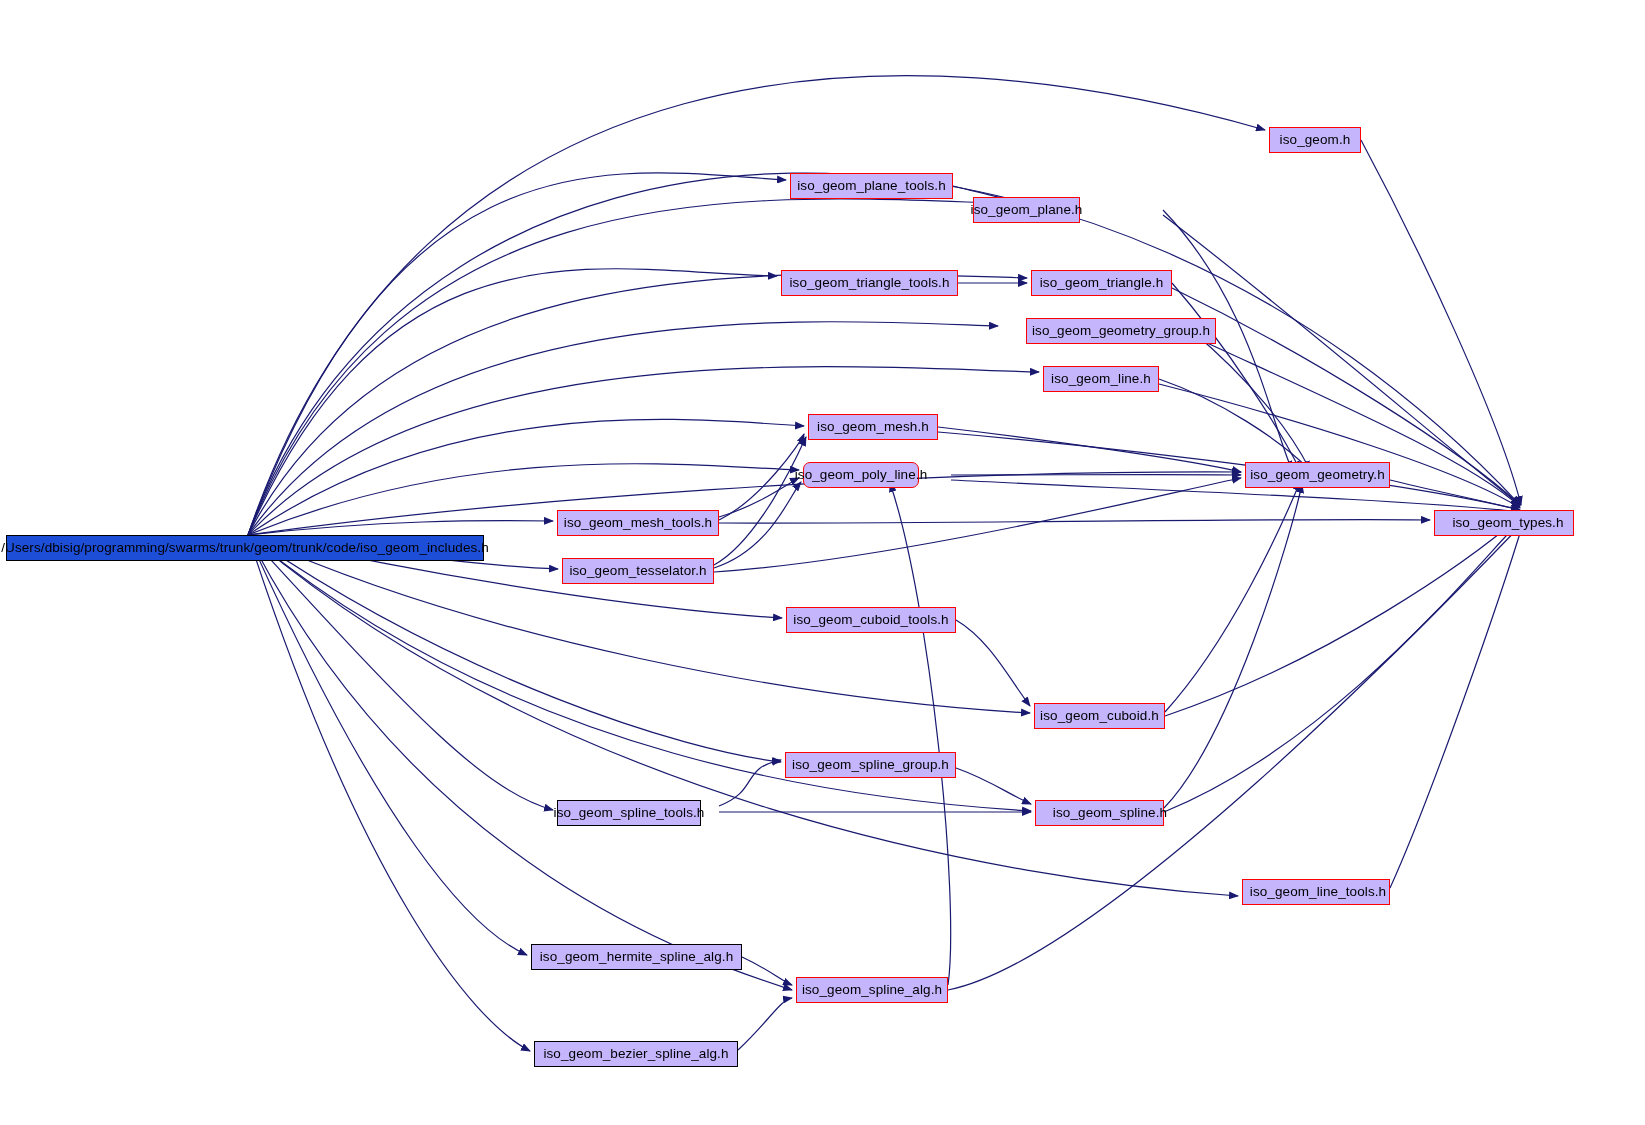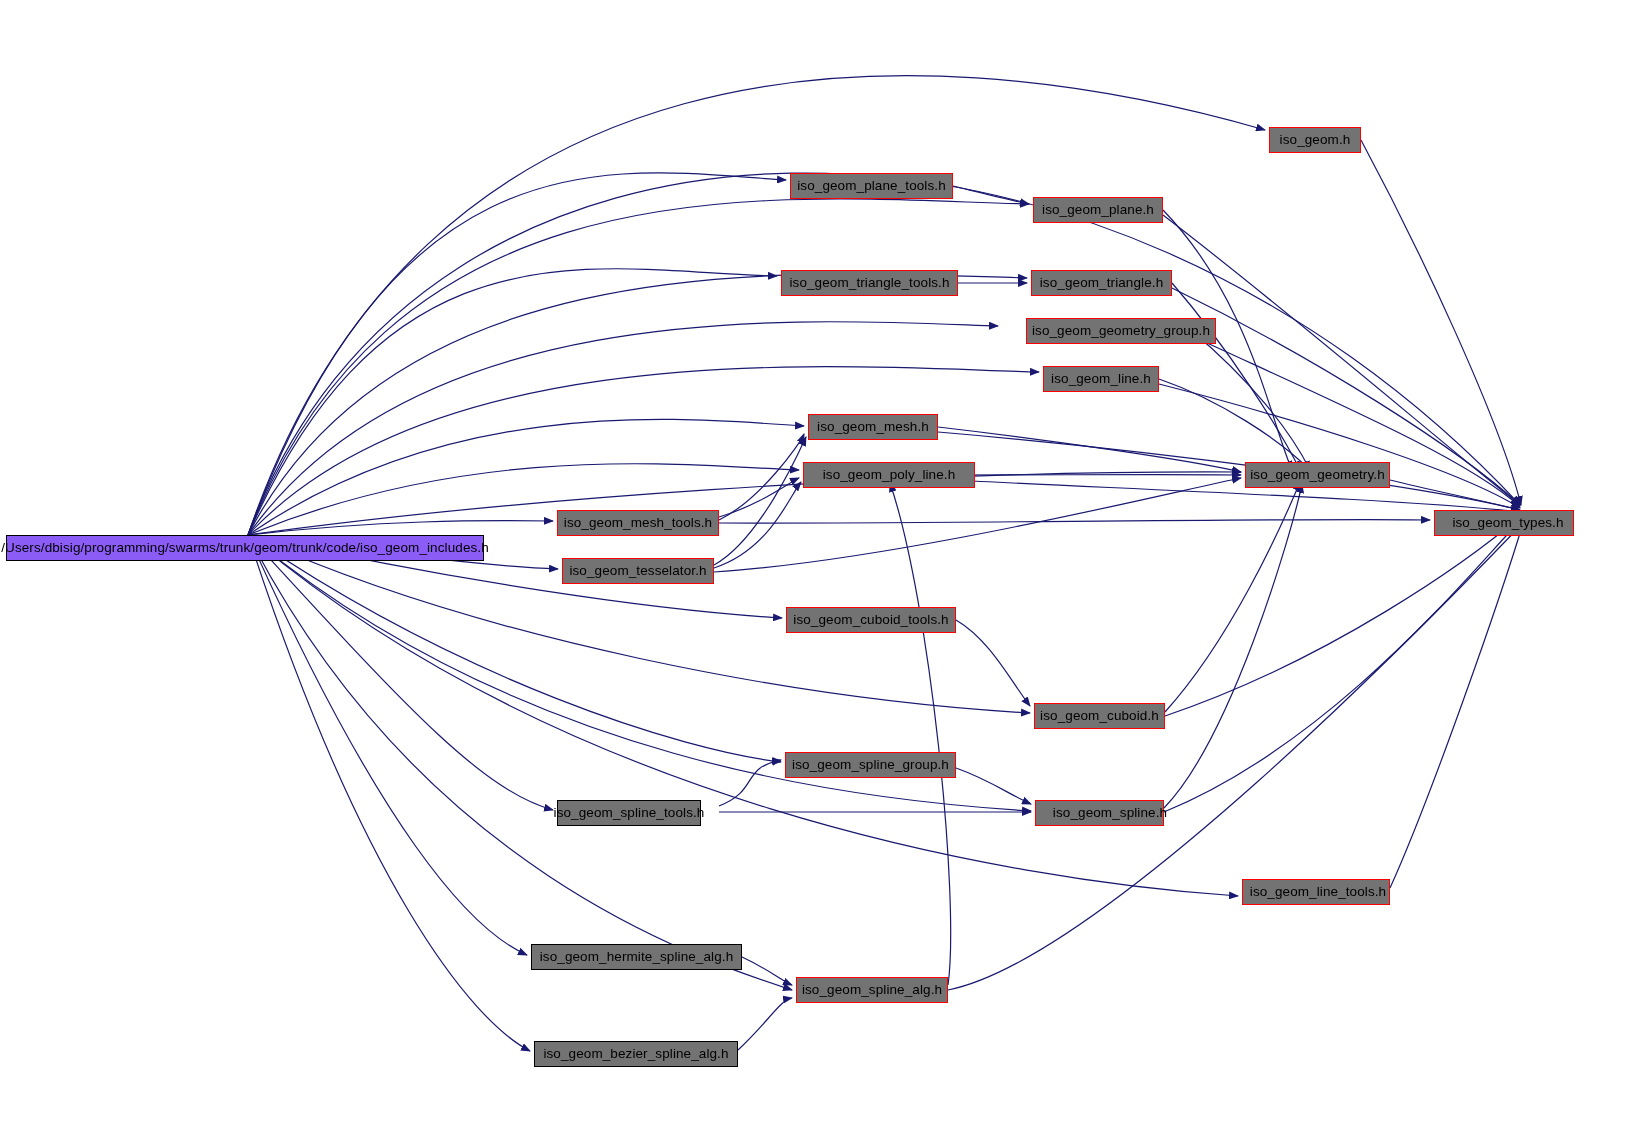--- a/index.html
+++ b/index.html
@@ -26,34 +26,34 @@
     pointer-events: none;
   }
   .node {
     position: absolute;
     box-sizing: border-box;
     display: flex;
     align-items: center;
     justify-content: center;
     height: 26px;
     border: 1px solid #ff0000;
-    background: #737373;
+    background: #c4b5fd;
     color: #000000;
     font-size: 13.5px;
     font-family: "Liberation Sans", sans-serif;
     white-space: nowrap;
     letter-spacing: 0.1px;
     line-height: 1;
     padding: 0 8px;
   }
   .node.black-border {
     border-color: #000000;
   }
   .node.root-node {
-    background: #8b5cf6;
+    background: #1d4ed8;
     border-color: #000000;
   }
 </style>
 </head>
 <body>
 
 <div id="graph-root">
 
   <svg id="edge-layer" viewBox="0 0 1645 1125" xmlns="http://www.w3.org/2000/svg">
     <defs>
@@ -119,27 +119,27 @@
         <path d="M738,1050 C770,1020 780,1000 792,998" marker-end="url(#arrow)"></path>
         <path d="M948,985 C960,900 930,600 890,483" marker-end="url(#arrow)"></path>
         <path d="M948,990 C1100,960 1430,620 1524,522" marker-end="url(#arrow)"></path>
       </g>
   </svg>
 
   <div id="node-layer">
       <div class="node root-node" style="left: 6px; top: 535px; width: 478px;">/Users/dbisig/programming/swarms/trunk/geom/trunk/code/iso_geom_includes.h</div>
       <div class="node" style="left: 1269px; top: 127px; width: 92px;">iso_geom.h</div>
       <div class="node" style="left: 790px; top: 173px; width: 163px;">iso_geom_plane_tools.h</div>
-      <div class="node" style="left: 1033px; top: 197px; width: 130px;">iso_geom_plane.h</div>
+      <div class="node" style="left: 973px; top: 197px; width: 107px;">iso_geom_plane.h</div>
       <div class="node" style="left: 781px; top: 270px; width: 177px;">iso_geom_triangle_tools.h</div>
       <div class="node" style="left: 1031px; top: 270px; width: 141px;">iso_geom_triangle.h</div>
       <div class="node" style="left: 1002px; top: 318px; width: 190px; margin-left: 24px;">iso_geom_geometry_group.h</div>
       <div class="node" style="left: 1043px; top: 366px; width: 116px;">iso_geom_line.h</div>
       <div class="node" style="left: 808px; top: 414px; width: 130px;">iso_geom_mesh.h</div>
-      <div class="node" style="left: 803px; top: 462px; width: 172px;">iso_geom_poly_line.h</div>
+      <div class="node" style="left: 803px; top: 462px; width: 116px; border-radius: 7px;">iso_geom_poly_line.h</div>
       <div class="node" style="left: 1245px; top: 462px; width: 145px;">iso_geom_geometry.h</div>
       <div class="node" style="left: 557px; top: 510px; width: 162px;">iso_geom_mesh_tools.h</div>
       <div class="node" style="left: 1434px; top: 510px; width: 140px; padding-left: 16px;">iso_geom_types.h</div>
       <div class="node" style="left: 562px; top: 558px; width: 152px;">iso_geom_tesselator.h</div>
       <div class="node" style="left: 786px; top: 607px; width: 170px;">iso_geom_cuboid_tools.h</div>
       <div class="node" style="left: 1034px; top: 703px; width: 131px;">iso_geom_cuboid.h</div>
       <div class="node" style="left: 785px; top: 752px; width: 171px;">iso_geom_spline_group.h</div>
       <div class="node black-border" style="left: 557px; top: 800px; width: 144px;">iso_geom_spline_tools.h</div>
       <div class="node" style="left: 1035px; top: 800px; width: 129px; padding-left: 29px;">iso_geom_spline.h</div>
       <div class="node" style="left: 1242px; top: 879px; width: 148px; padding-left: 12px;">iso_geom_line_tools.h</div>

